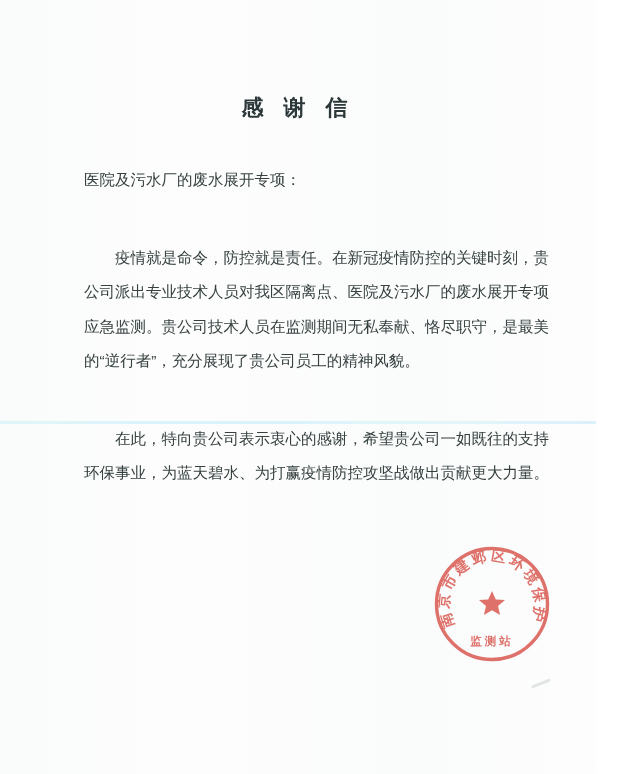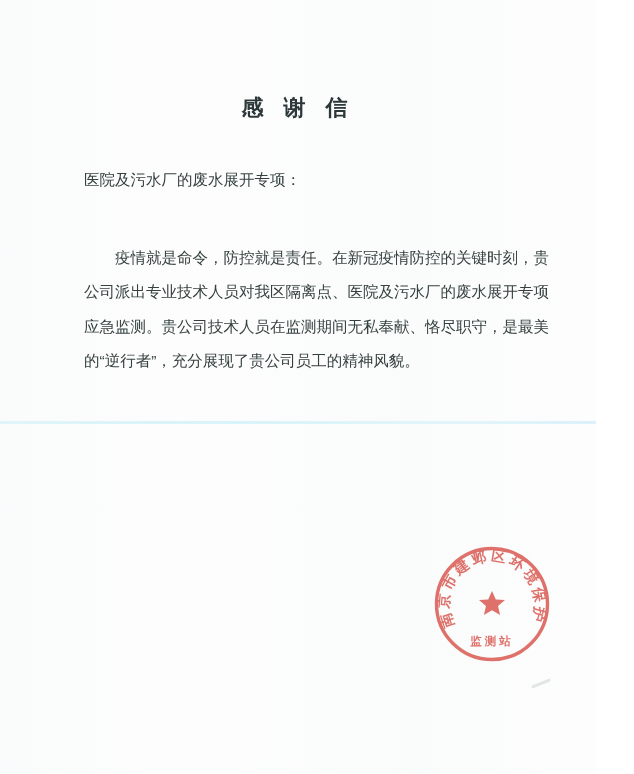--- a/index.html
+++ b/index.html
@@ -86,20 +86,22 @@
 <div class="page">
 
   <div class="letter-title">感 谢 信</div>
 
   <div class="letter-body">
     <div class="salutation">医院及污水厂的废水展开专项：</div>
     <div class="para">疫情就是命令，防控就是责任。在新冠疫情防控的关键时刻，贵
 公司派出专业技术人员对我区隔离点、医院及污水厂的废水展开专项
 应急监测。贵公司技术人员在监测期间无私奉献、恪尽职守，是最美
 的“逆行者”，充分展现了贵公司员工的精神风貌。</div>
+    <div class="para">在此，特向贵公司表示衷心的感谢，希望贵公司一如既往的支持
+环保事业，为蓝天碧水、为打赢疫情防控攻坚战做出贡献更大力量。</div>
   </div>
 
   <div class="signature-block">
   </div>
 
   <svg class="seal" viewBox="0 0 120 120" aria-hidden="true">
     <circle cx="60" cy="60" r="55.5" fill="none" stroke="#d8534b" stroke-width="3.4"></circle>
     <path id="sealArc" d="M 22.8 81.5 A 43 43 0 1 1 97.2 81.5" fill="none"></path>
     <text font-size="14.5" fill="#d8534b" letter-spacing="3.2">
       <textPath href="#sealArc" startOffset="0">南京市建邺区环境保护</textPath>

